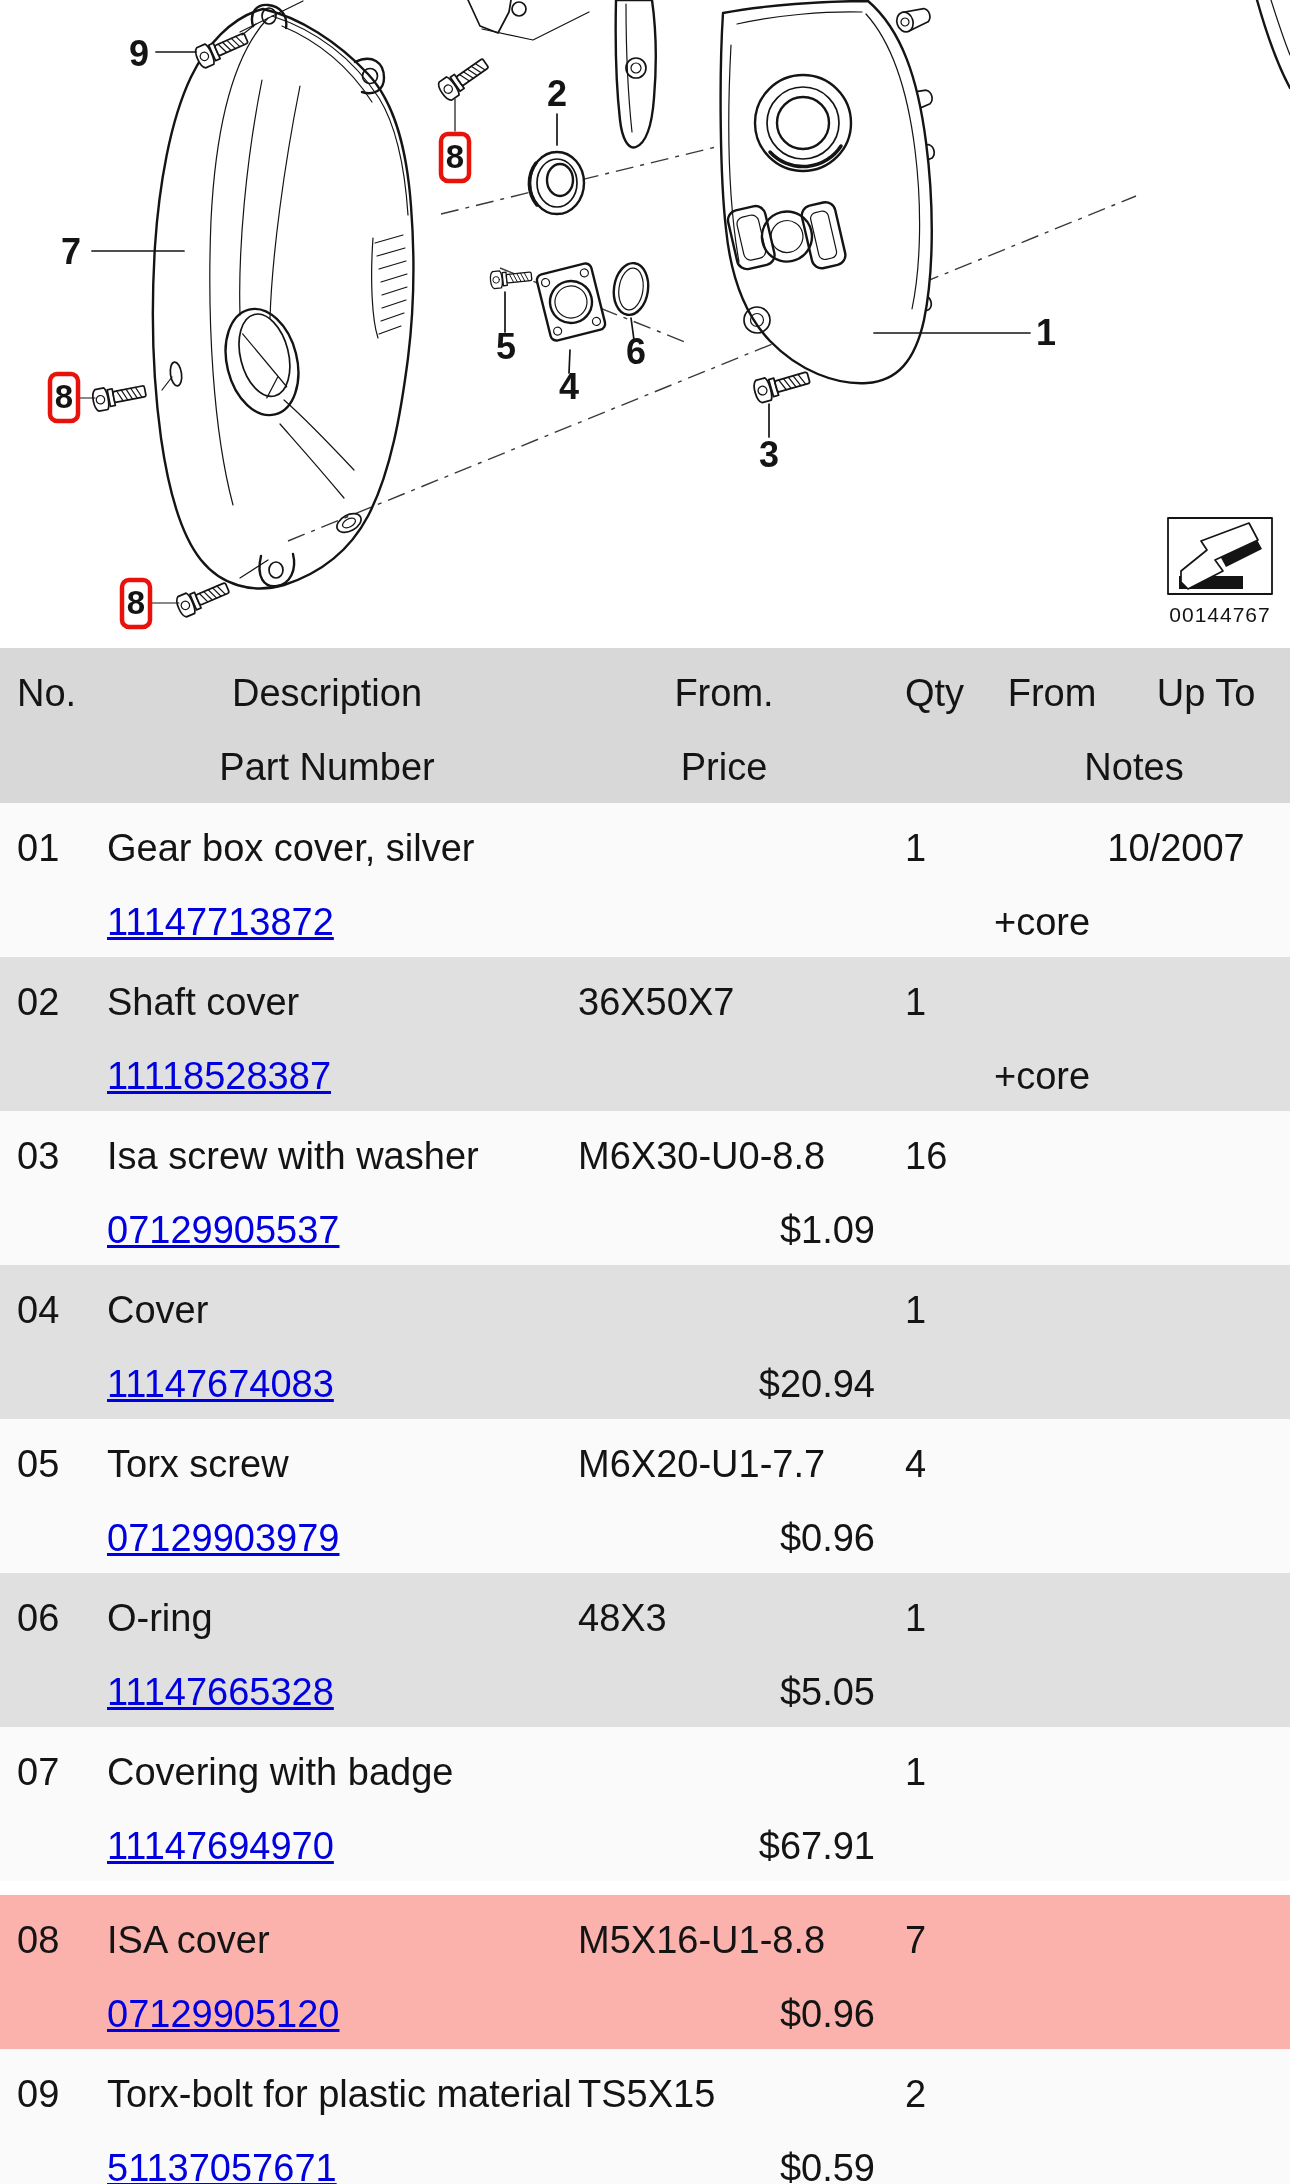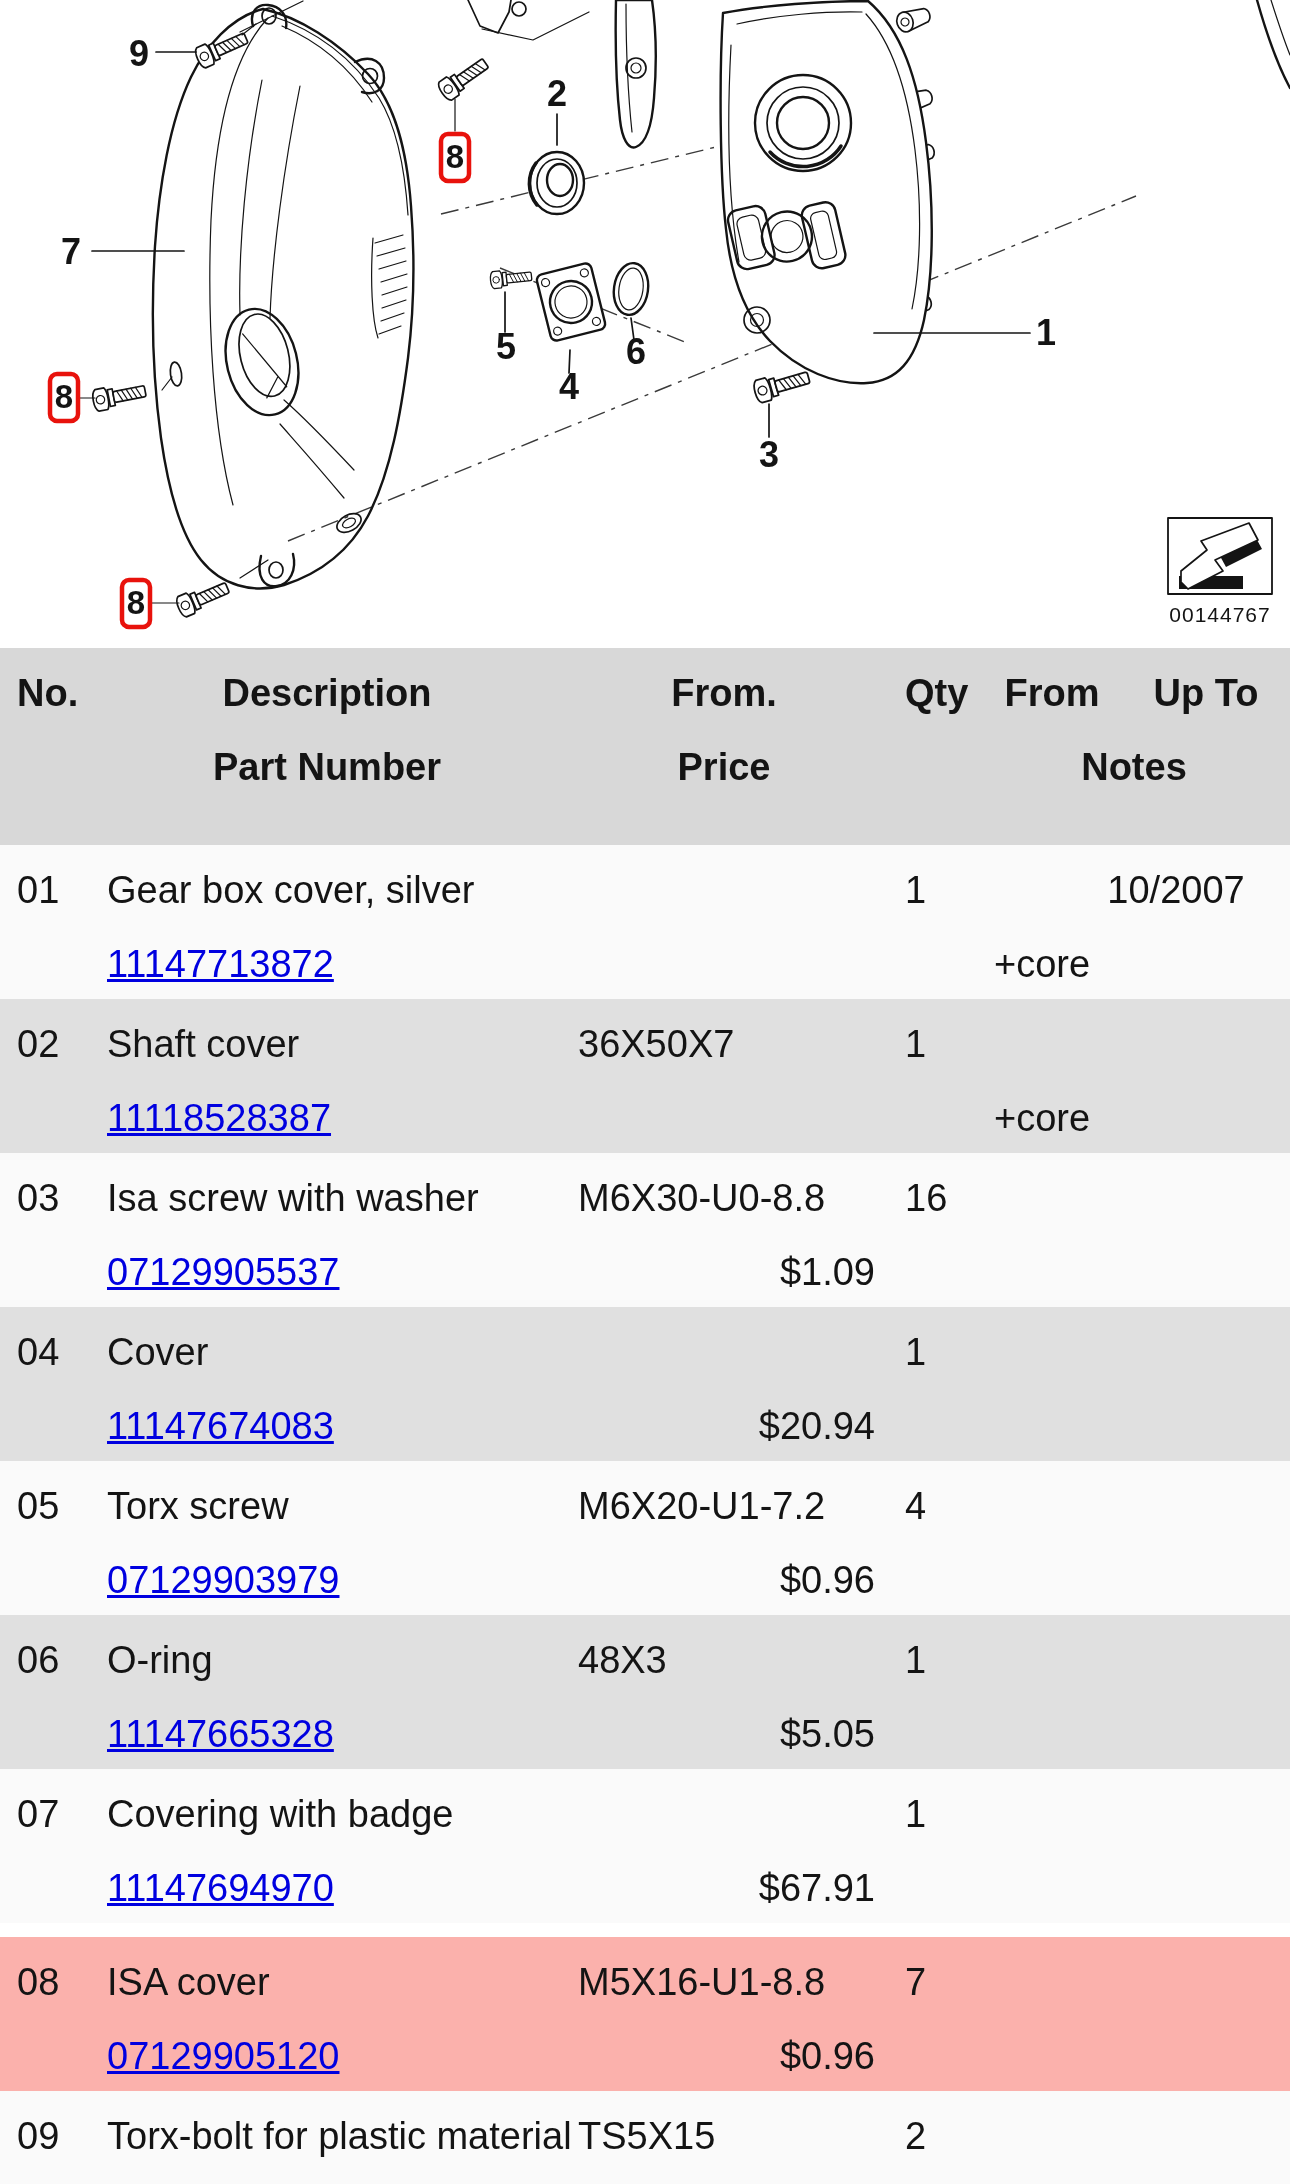--- a/index.html
+++ b/index.html
@@ -12,21 +12,21 @@
   .ln2{stroke:#141414;fill:none;stroke-width:1.7;stroke-linecap:round;stroke-linejoin:round;}
   .fw{fill:#fff;}
   .blk{fill:#141414;stroke:none;}
   .dd{stroke:#3a3a3a;fill:none;stroke-width:1.4;stroke-dasharray:18 7 4 7;}
   .co{font:700 36px "Liberation Sans",sans-serif;fill:#141414;stroke:none;text-anchor:middle;}
   .co8{font:700 33px "Liberation Sans",sans-serif;fill:#141414;stroke:none;text-anchor:middle;}
   .idt{font:400 21px "Liberation Sans",sans-serif;fill:#141414;stroke:none;text-anchor:middle;letter-spacing:1px;}
   .redbox{stroke:var(--marker-red,#e8120c);fill:#fff;stroke-width:4.5;}
   
   .tbl{position:absolute;left:0;top:648px;width:1290px;font-size:38px;}
-  .thead{position:relative;height:197px;background:var(--header-bg,#d8d8d8);font-weight:700;padding-left:12px;}
+  .thead{position:relative;height:155px;background:var(--header-bg,#d8d8d8);font-weight:400;padding-left:12px;}
   .row{position:relative;height:154px;background:var(--row-bg,#fafafa);}
   .row.alt{background:var(--row-alt,#e0e0e0);}
   .row.hl{background:var(--highlight-row,#fbb1ac);margin-top:14px;}
   .tbl span,.tbl a{position:absolute;white-space:nowrap;}
   .l1{top:24px;}
   .l2{top:98px;}
   .c-no{left:17px;}
   .c-desc{left:107px;}
   .c-spec{left:578px;}
   .c-qty{left:905px;}
@@ -262,21 +262,21 @@
       <span class="l1 c-spec"></span>
       <span class="l1 c-qty">1</span>
       <span class="l1 c-upto"></span>
       <a class="l2 c-desc pn">11147674083</a>
       <span class="l2 c-price">$20.94</span>
       <span class="l2 c-notes"></span>
     </div>
         <div class="row">
       <span class="l1 c-no">05</span>
       <span class="l1 c-desc">Torx screw</span>
-      <span class="l1 c-spec">M6X20-U1-7.2</span>
+      <span class="l1 c-spec">M6X20-U1-7.7</span>
       <span class="l1 c-qty">4</span>
       <span class="l1 c-upto"></span>
       <a class="l2 c-desc pn">07129903979</a>
       <span class="l2 c-price">$0.96</span>
       <span class="l2 c-notes"></span>
     </div>
         <div class="row alt">
       <span class="l1 c-no">06</span>
       <span class="l1 c-desc">O-ring</span>
       <span class="l1 c-spec">48X3</span>

